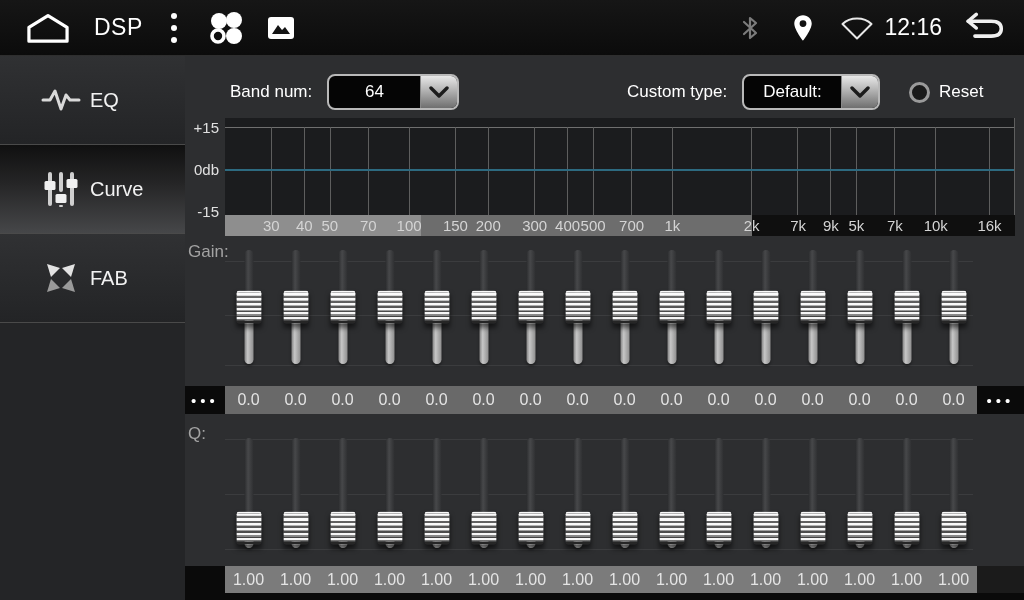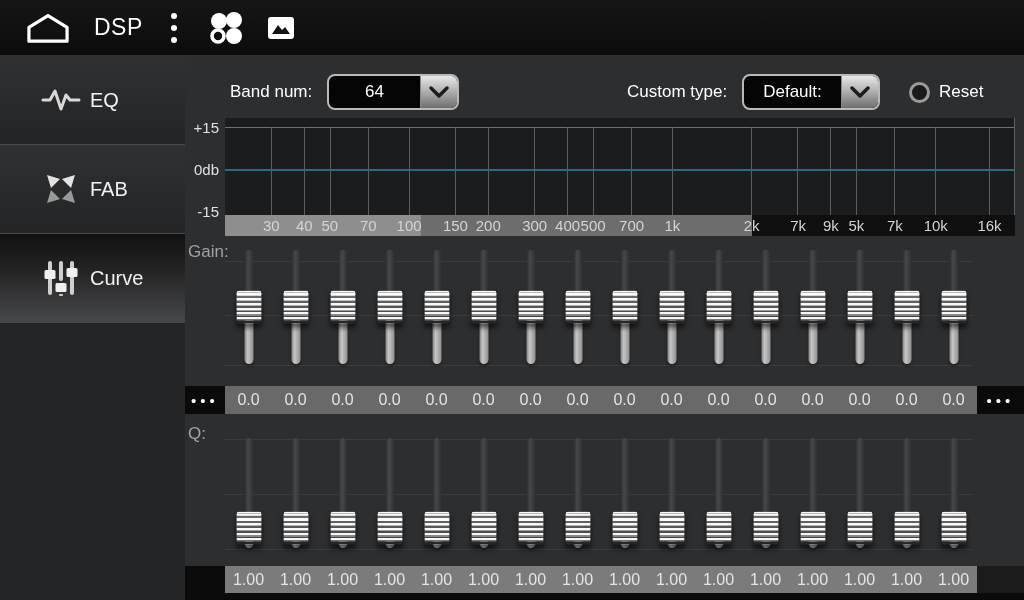--- a/index.html
+++ b/index.html
@@ -110,55 +110,79 @@
           <circle cx="11" cy="27" r="6" fill="none" stroke="#fff" stroke-width="3.6"></circle>
         </svg>
       </div>
       <div class="tb-icon" style="margin-left:22px;">
         <svg width="28" height="24" viewBox="0 0 28 24">
           <rect x="1" y="1" width="26" height="22" rx="3" fill="#fff"></rect>
           <path d="M5 18 L11 9 L15 14 L18 11 L23 18 Z" fill="#141414"></path>
         </svg>
       </div>
     </div>
+    <div class="tb-right">
+      <div class="tb-icon">
+        <svg width="20" height="28" viewBox="0 0 20 28">
+            <path d="M4 8 L16 19 L10 24 V4 L16 9 L4 20" fill="none" stroke="#7c7c7c" stroke-width="2.2" stroke-linejoin="round" stroke-linecap="round"></path>
+          </svg>
+      </div>
+      <div class="tb-icon" style="margin-left:32px;">
+        <svg width="22" height="28" viewBox="0 0 24 30">
+            <path d="M12 1 C6.5 1 2.5 5 2.5 10.2 C2.5 17 12 29 12 29 S21.5 17 21.5 10.2 C21.5 5 17.5 1 12 1 Z M12 6.5 a3.7 3.7 0 1 1 0 7.4 a3.7 3.7 0 1 1 0-7.4" fill="#fff" fill-rule="evenodd"></path>
+          </svg>
+      </div>
+      <div class="tb-icon" style="margin-left:26px;">
+        <svg width="34" height="26" viewBox="0 0 34 26">
+            <path d="M2.5 9 C10 1.5 24 1.5 31.5 9 L17 23.5 Z" fill="none" stroke="#e8e8e8" stroke-width="2" stroke-linejoin="round"></path>
+          </svg>
+      </div>
+      <div class="tb-time">12:16</div>
+      <div class="tb-icon" style="margin:0 18px 0 18px;">
+        <svg width="46" height="32" viewBox="0 0 34 23">
+          <path d="M6 6.5 H23 C28.5 6.5 30.5 9 30.5 12 C30.5 15 28.5 17.5 23 17.5 H11" fill="none" stroke="#f0f0f0" stroke-width="2.6" stroke-linecap="round"></path>
+          <path d="M12 1.5 L6 6.5 L12 11.5" fill="none" stroke="#f0f0f0" stroke-width="2.6" stroke-linecap="round" stroke-linejoin="round"></path>
+        </svg>
+      </div>
+    </div>
   </header>
 
   <nav class="sidebar">
     <div class="side-item">
       <span class="side-icon">
         <svg width="40" height="26" viewBox="0 0 40 26">
             <path d="M2 13 H9 L14 4 L20 22 L25 8 L29 13 H38" fill="none" stroke="#d9d9d9" stroke-width="3" stroke-linejoin="round" stroke-linecap="round"></path>
           </svg>
       </span>
       <span class="side-label">EQ</span>
-    </div>
-    <div class="side-item">
-      <span class="side-icon">
-        <svg width="38" height="38" viewBox="0 0 38 38">
-          <polygon points="5,5 18,9 9,18" fill="#e2e2e2"></polygon>
-          <polygon points="33,5 29,18 20,9" fill="#e2e2e2"></polygon>
-          <polygon points="5,33 9,20 18,29" fill="#9a9a9a"></polygon>
-          <polygon points="33,33 20,29 29,20" fill="#9a9a9a"></polygon>
-        </svg>
-      </span>
-      <span class="side-label">FAB</span>
     </div>
     <div class="side-item selected">
       <span class="side-icon">
         <svg width="36" height="38" viewBox="0 0 36 38">
           <rect x="5" y="2" width="4" height="34" rx="2" fill="#cfcfcf"></rect>
           <rect x="1.5" y="11" width="11" height="9" rx="1.5" fill="#f0f0f0"></rect>
           <rect x="16" y="2" width="4" height="20" rx="2" fill="#cfcfcf"></rect>
           <rect x="12.5" y="24" width="11" height="9" rx="1.5" fill="#f0f0f0"></rect>
           <rect x="16" y="35" width="4" height="2" rx="1" fill="#cfcfcf"></rect>
           <rect x="27" y="2" width="4" height="34" rx="2" fill="#cfcfcf"></rect>
           <rect x="23.5" y="9" width="11" height="9" rx="1.5" fill="#f0f0f0"></rect>
         </svg>
       </span>
       <span class="side-label">Curve</span>
+    </div>
+    <div class="side-item">
+      <span class="side-icon">
+        <svg width="38" height="38" viewBox="0 0 38 38">
+          <polygon points="5,5 18,9 9,18" fill="#e2e2e2"></polygon>
+          <polygon points="33,5 29,18 20,9" fill="#e2e2e2"></polygon>
+          <polygon points="5,33 9,20 18,29" fill="#9a9a9a"></polygon>
+          <polygon points="33,33 20,29 29,20" fill="#9a9a9a"></polygon>
+        </svg>
+      </span>
+      <span class="side-label">FAB</span>
     </div>
   </nav>
 
   <main class="main">
 
     <div class="controls">
       <div class="ctl-label" style="left:45px;">Band num:</div>
       <div class="dropdown" style="left:142px;width:132px;">
         <div class="dd-value">64</div>
         <div class="dd-btn">

